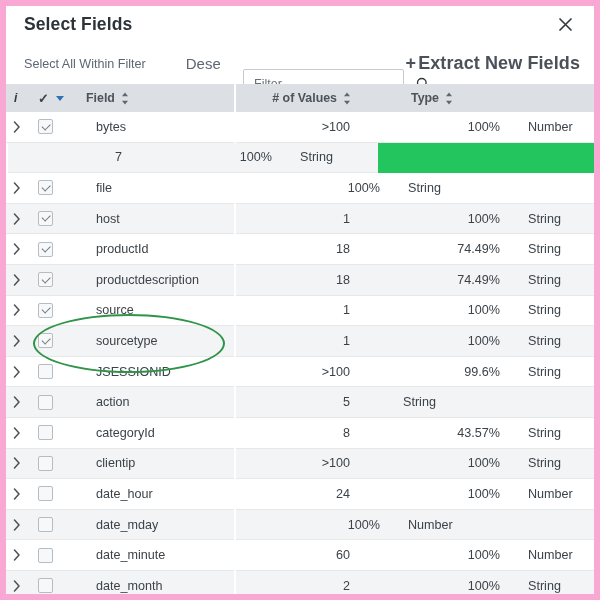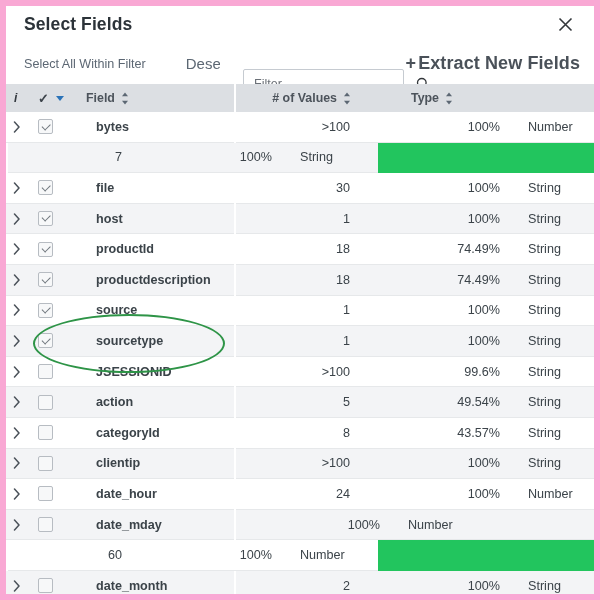--- a/index.html
+++ b/index.html
@@ -102,21 +102,21 @@
   .check-glyph { color: #3d444b; font-size: 13px; line-height: 1; }
 
   
   .row {
     display: flex; align-items: stretch;
     height: 30.6px;
     position: relative;
     font-size: 12.6px; color: #3b4349;
   }
   .row .pane { display: flex; align-items: center; height: 100%; }
-  .pane-left  { width: 228px; font-weight: bold; }
+  .pane-left  { width: 228px; }
   .pane-gap   { width: 2px; background: #fff !important; }
   .pane-right { width: 370px; display: flex; align-items: stretch; }
 
   .row.odd  .pane-left, .row.odd  .pane-right  { background: #ffffff; }
   .row.even .pane-left, .row.even .pane-right  { background: #f3f4f6; }
   .row .pane-left  { border-bottom: 1px solid #e6e8ea; }
   .row .pane-right { border-bottom: 1px solid #e6e8ea; }
 
   .c-exp {
     width: 22px; display: flex; align-items: center; justify-content: flex-start;
@@ -290,21 +290,20 @@
                 <path d="M1.5 1 L6 6 L1.5 11" stroke="#4a5159" stroke-width="1.5" fill="none" stroke-linecap="round" stroke-linejoin="round"></path>
               </svg>
             </div>
             <div class="c-chk">
               <span class="cbox checked"></span>
             </div>
             <div class="c-field">file</div>
           </div>
           <div class="pane pane-gap"></div>
           <div class="pane pane-right">
-            <div class="c-values">30</div>
             <div class="bar-slot">
               <span class="bar" style="background:#a9cfe6"></span>
             </div>
             <div class="c-afterbar"></div>
             <div class="c-cov">100%</div>
             <div class="c-covbar">
               <span class="bar" style="background:#1a73ab"></span>
             </div>
             <div class="c-type">String</div>
           </div>
@@ -477,21 +476,20 @@
             </div>
             <div class="c-field">action</div>
           </div>
           <div class="pane pane-gap"></div>
           <div class="pane pane-right">
             <div class="c-values">5</div>
             <div class="bar-slot">
               <span class="bar" style="background:#f0f6fb"></span>
             </div>
             <div class="c-afterbar"></div>
-            <div class="c-cov">49.54%</div>
             <div class="c-covbar">
               <span class="bar" style="background:#6db2d8"></span>
             </div>
             <div class="c-type">String</div>
           </div>
         </div>
         <div class="row odd">
           <div class="pane pane-left">
             <div class="c-exp">
               <svg width="8" height="12" viewBox="0 0 8 12">
@@ -588,20 +586,31 @@
             </div>
             <div class="c-afterbar"></div>
             <div class="c-cov">100%</div>
             <div class="c-covbar">
               <span class="bar" style="background:#1a73ab"></span>
             </div>
             <div class="c-type">Number</div>
           </div>
         </div>
         <div class="row odd">
+          <div class="pane pane-left">
+            <div class="c-exp">
+              <svg width="8" height="12" viewBox="0 0 8 12">
+                <path d="M1.5 1 L6 6 L1.5 11" stroke="#4a5159" stroke-width="1.5" fill="none" stroke-linecap="round" stroke-linejoin="round"></path>
+              </svg>
+            </div>
+            <div class="c-chk">
+              <span class="cbox"></span>
+            </div>
+            <div class="c-field">date_minute</div>
+          </div>
           <div class="pane pane-gap"></div>
           <div class="pane pane-right">
             <div class="c-values">60</div>
             <div class="bar-slot">
               <span class="bar" style="background:#5aa6d3"></span>
             </div>
             <div class="c-afterbar"></div>
             <div class="c-cov">100%</div>
             <div class="c-covbar">
               <span class="bar" style="background:#1a73ab"></span>

